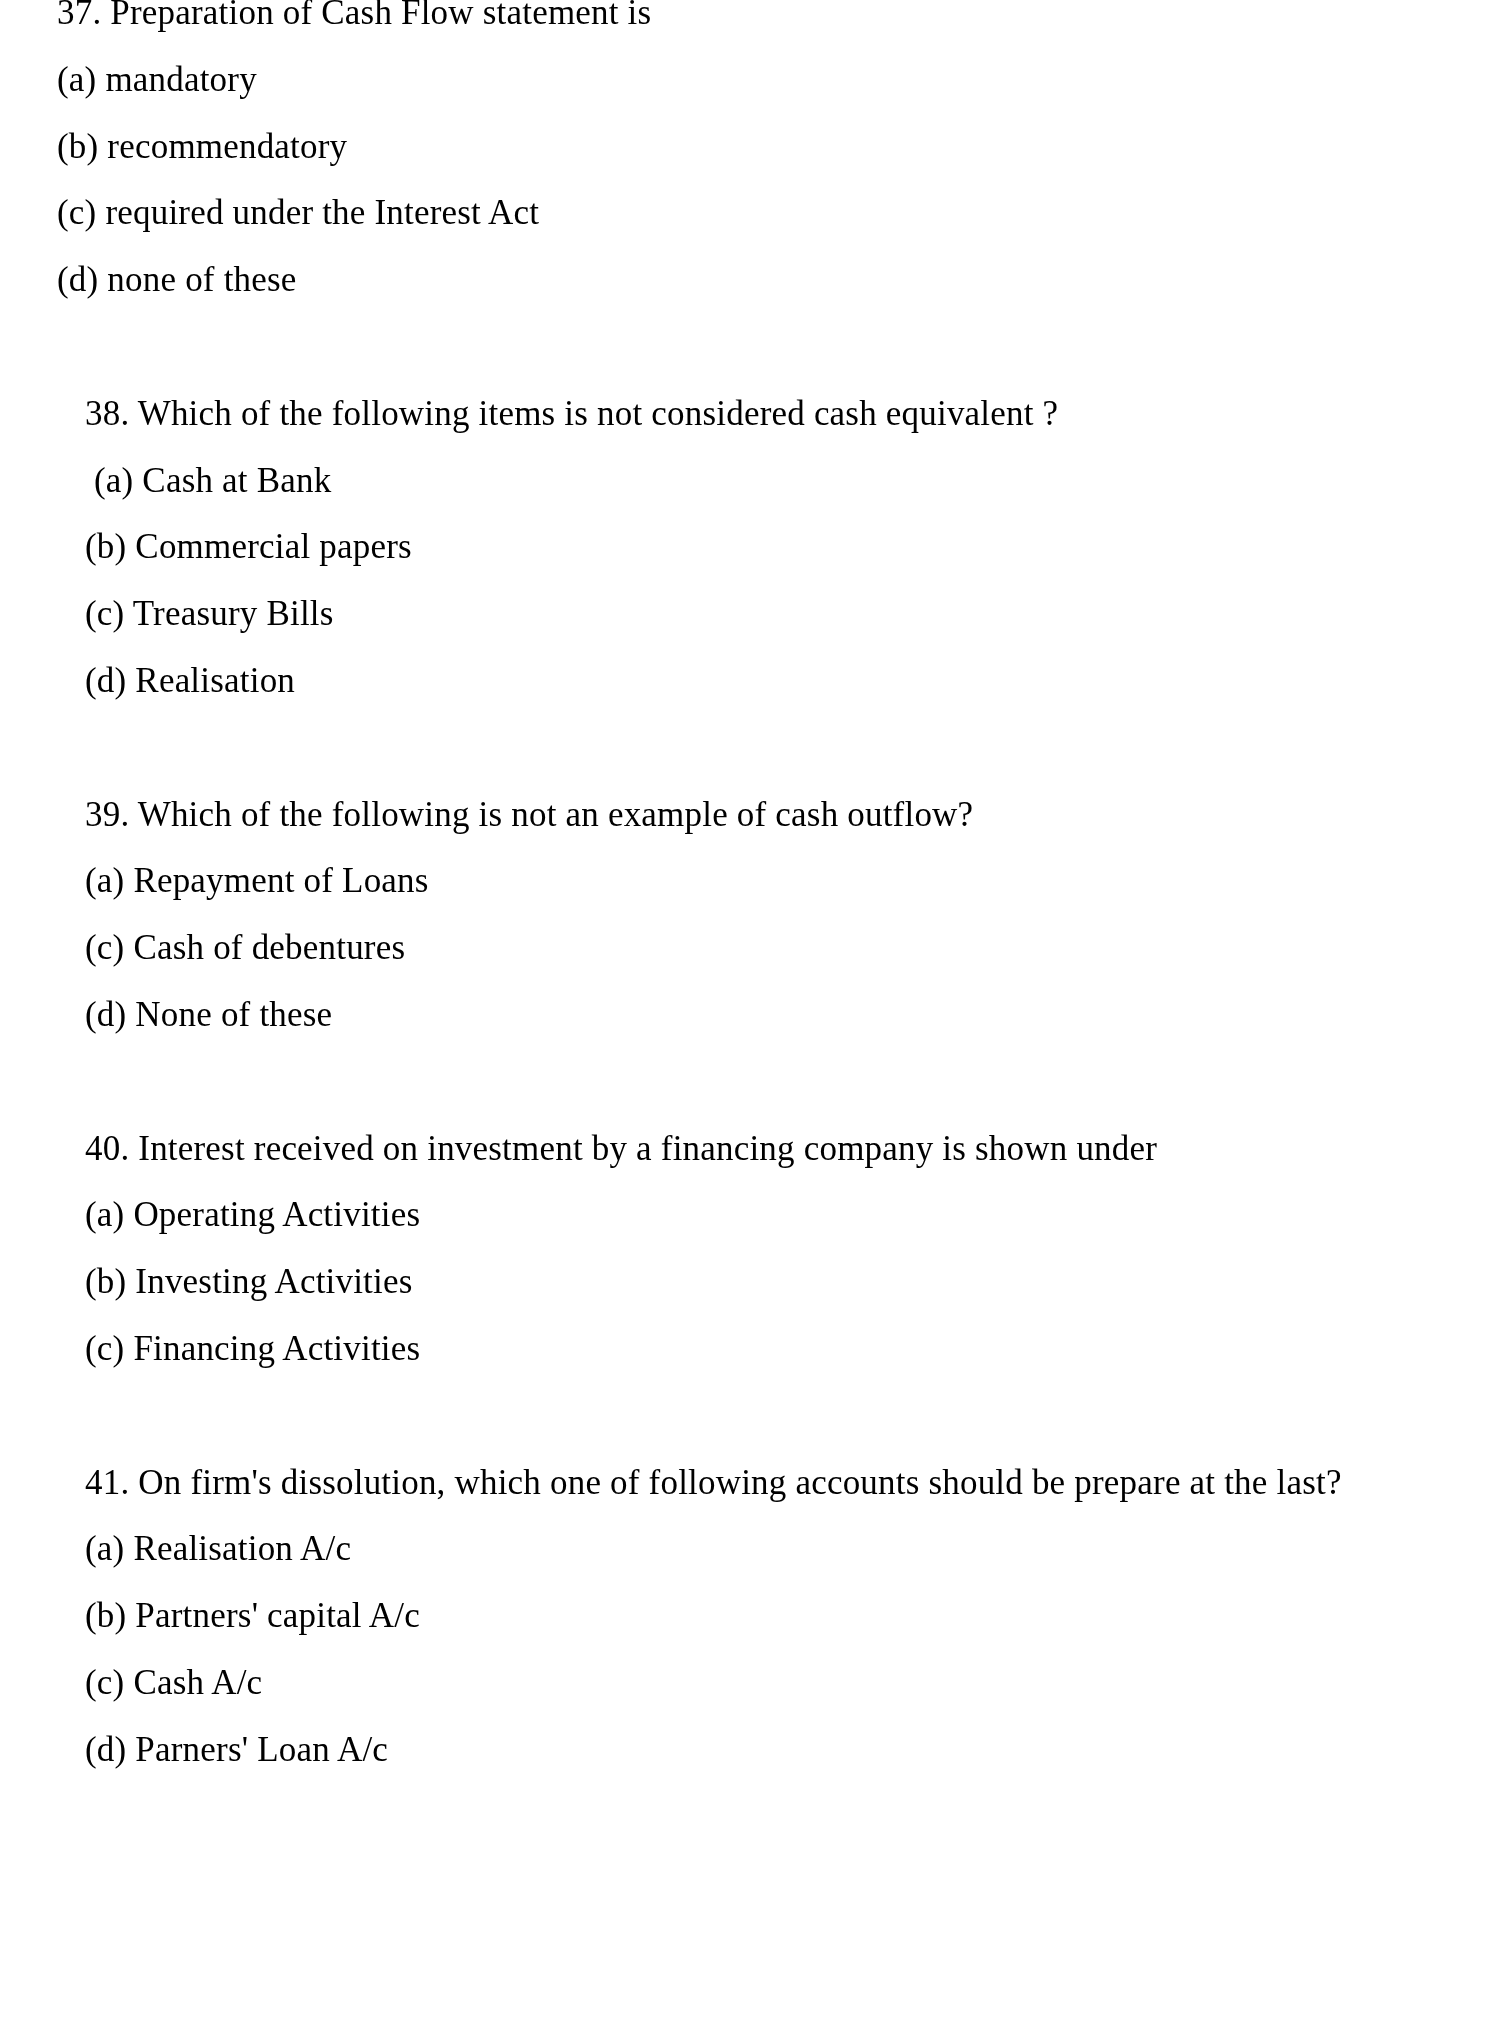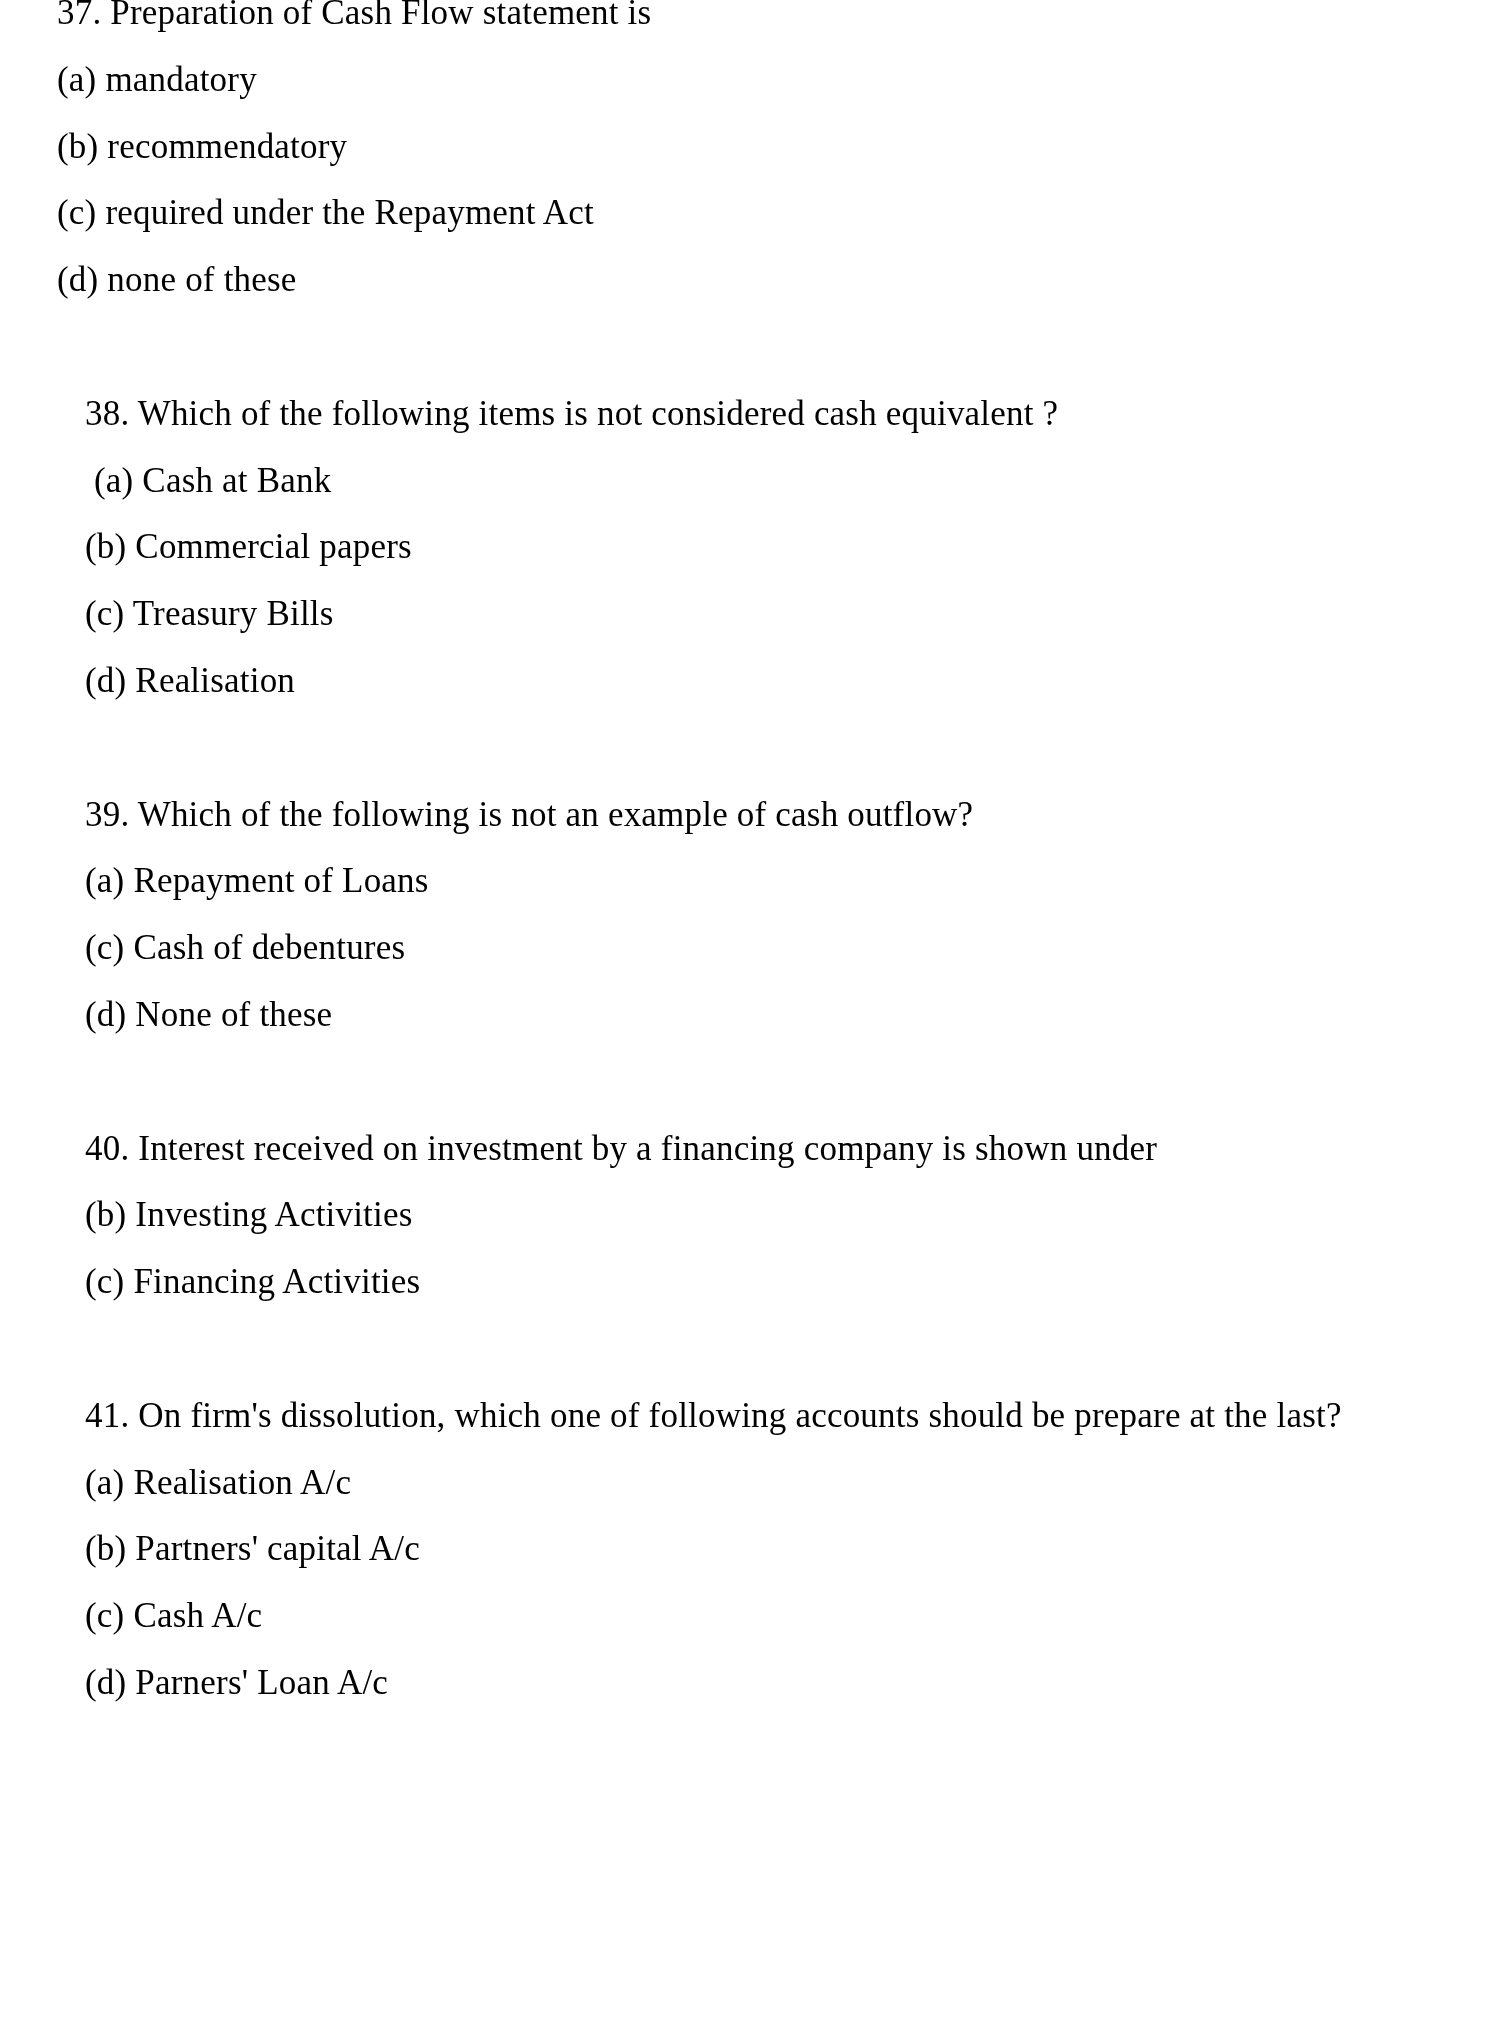--- a/index.html
+++ b/index.html
@@ -33,41 +33,42 @@
 </style>
 </head>
 <body>
 
 <div class="doc">
 
   <div class="qblock">
     <div class="line">37. Preparation of Cash Flow statement is</div>
     <div class="line">(a) mandatory</div>
     <div class="line">(b) recommendatory</div>
-    <div class="line">(c) required under the Repayment Act</div>
+    <div class="line">(c) required under the Interest Act</div>
     <div class="line">(d) none of these</div>
   </div>
 
   <div class="qblock">
     <div class="line">38. Which of the following items is not considered cash equivalent ?</div>
     <div class="line"> (a) Cash at Bank</div>
     <div class="line">(b) Commercial papers</div>
     <div class="line">(c) Treasury Bills</div>
     <div class="line">(d) Realisation</div>
   </div>
 
   <div class="qblock">
     <div class="line">39. Which of the following is not an example of cash outflow?</div>
     <div class="line">(a) Repayment of Loans</div>
     <div class="line">(c) Cash of debentures</div>
     <div class="line">(d) None of these</div>
   </div>
 
   <div class="qblock">
     <div class="line">40. Interest received on investment by a financing company is shown under</div>
+    <div class="line">(a) Operating Activities</div>
     <div class="line">(b) Investing Activities</div>
     <div class="line">(c) Financing Activities</div>
   </div>
 
   <div class="qblock">
     <div class="line">41. On firm's dissolution, which one of following accounts should be prepare at the last?</div>
     <div class="line">(a) Realisation A/c</div>
     <div class="line">(b) Partners' capital A/c</div>
     <div class="line">(c) Cash A/c</div>
     <div class="line">(d) Parners' Loan A/c</div>

